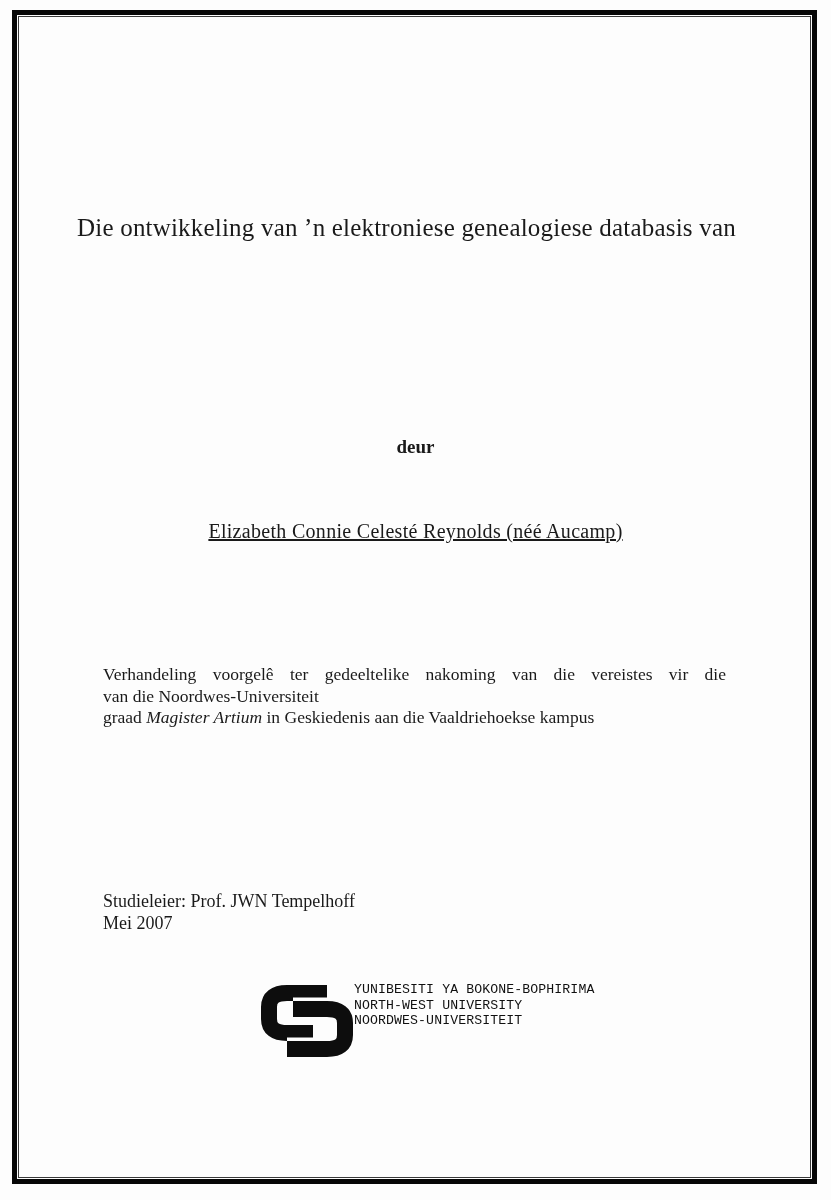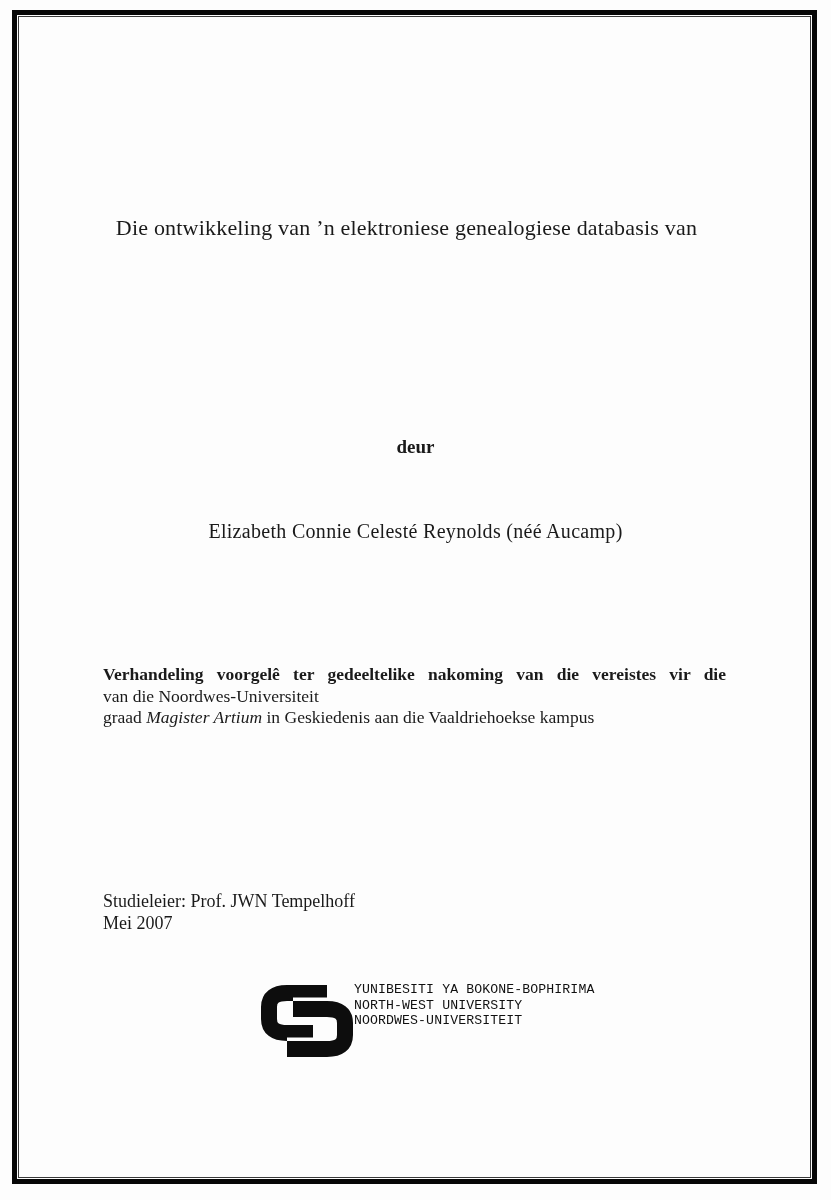--- a/index.html
+++ b/index.html
@@ -13,39 +13,38 @@
   .page-frame{
     position:absolute;left:12px;top:10px;right:14px;bottom:16px;
     border:5px solid #060606;
   }
   .page-frame-inner{
     position:absolute;inset:1px;
     border:1px solid #3a3a3a;
   }
   .title-block{
     position:absolute;top:206px;left:42px;right:60px;
-    text-align:center;font-size:22px;line-height:43px;
+    text-align:center;font-size:25px;line-height:43px;
     letter-spacing:0.2px;
   }
   .byline{
     position:absolute;top:436px;left:0;right:0;
     text-align:center;font-size:19px;font-weight:bold;
   }
   .author-line{
     position:absolute;top:520px;left:0;right:0;
-    text-align:center;font-size:20px;letter-spacing:0.3px;
+    text-align:center;font-size:20px;letter-spacing:0.3px;text-decoration:underline;
   }
   .statement-block{
     position:absolute;top:664px;left:103px;width:623px;
     font-size:17.5px;line-height:21.7px;
   }
   .statement-line-justified{
     text-align:justify;
     text-align-last:justify;
-    font-weight:bold;
   }
   .statement-italic{font-style:italic;}
   .supervisor-block{
     position:absolute;top:890px;left:103px;
     font-size:18px;line-height:22px;
   }
   .logo-block{
     position:absolute;left:257px;top:978px;width:330px;height:86px;
   }
   .logo-mark{

